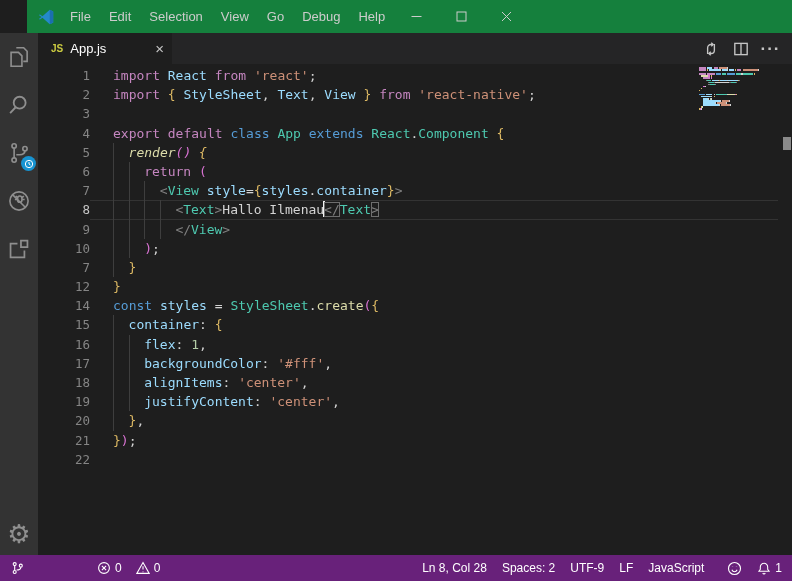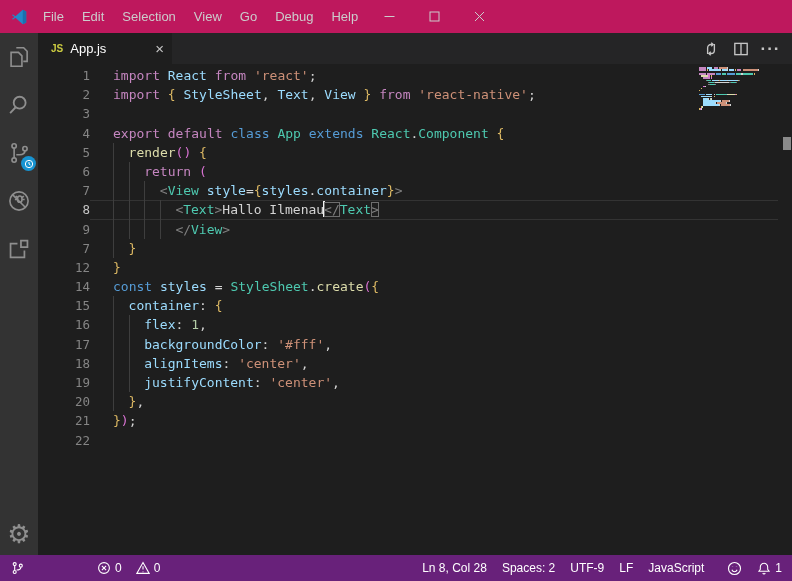--- a/index.html
+++ b/index.html
@@ -1,21 +1,21 @@
 <!DOCTYPE html>
 <html><head>
 <meta charset="utf-8">
 <style>
   * { box-sizing: border-box; margin: 0; padding: 0; }
   html,body { width:792px; height:581px; overflow:hidden; background:#1e1e1e;
               font-family:"Liberation Sans", sans-serif; }
   .window { width:792px; height:581px; display:flex; flex-direction:column; background:#1e1e1e; }
 
   
-  .titlebar { flex:0 0 33px; background:#be185d; display:flex; align-items:center; color:#cccccc; }
+  .titlebar { flex:0 0 33px; background:#15803d; display:flex; align-items:center; color:#cccccc;margin-left:27px; }
   .logo { margin:0 6px 0 10px; display:flex; align-items:center; }
   .menubar { display:flex; height:33px; }
   .menu-item { padding:0 9px; font-size:13px; line-height:33px; white-space:nowrap; cursor:default; }
   .window-title { flex:1; text-align:center; font-size:13px; white-space:nowrap; overflow:hidden; color:#cccccc; }
   .win-controls { display:flex; }
   .win-btn { width:45px; height:33px; display:flex; align-items:center; justify-content:center; }
 
   
   .main { flex:1; display:flex; min-height:0; }
   .activitybar { flex:0 0 38px; background:#333333; display:flex; flex-direction:column; align-items:center; padding-top:2px; }
@@ -211,38 +211,42 @@
             <div class="row">
               <span class="gutter">3</span>
               <span class="codecell" style="padding-left: 23px;"></span>
             </div>
             <div class="row">
               <span class="gutter">4</span>
               <span class="codecell" style="padding-left: 23px;"><span style="color: rgb(197, 134, 192);">export</span><span style="color: rgb(212, 212, 212);"> </span><span style="color: rgb(197, 134, 192);">default</span><span style="color: rgb(212, 212, 212);"> </span><span style="color: rgb(86, 156, 214);">class</span><span style="color: rgb(212, 212, 212);"> </span><span style="color: rgb(78, 201, 176);">App</span><span style="color: rgb(212, 212, 212);"> </span><span style="color: rgb(86, 156, 214);">extends</span><span style="color: rgb(212, 212, 212);"> </span><span style="color: rgb(78, 201, 176);">React</span><span style="color: rgb(212, 212, 212);">.</span><span style="color: rgb(78, 201, 176);">Component</span><span style="color: rgb(212, 212, 212);"> </span><span style="color: rgb(221, 185, 100);">{</span></span>
             </div>
             <div class="row">
               <span class="gutter">5</span>
-              <span class="codecell" style="padding-left: 38.6px;"><span class="guide" style="left: 23px;"></span><span style="color: rgb(220, 220, 170);">render</span><span style="color: rgb(217, 115, 211);">(</span><span style="color: rgb(217, 115, 211);">)</span><span style="color: rgb(212, 212, 212);"> </span><span style="color: rgb(221, 185, 100);">{</span></span>
+              <span class="codecell" style="padding-left: 38.6px; font-style: italic;"><span class="guide" style="left: 23px;"></span><span style="color: rgb(220, 220, 170);">render</span><span style="color: rgb(217, 115, 211);">(</span><span style="color: rgb(217, 115, 211);">)</span><span style="color: rgb(212, 212, 212);"> </span><span style="color: rgb(221, 185, 100);">{</span></span>
             </div>
             <div class="row">
               <span class="gutter">6</span>
               <span class="codecell" style="padding-left: 54.2px;"><span class="guide" style="left: 23px;"></span><span class="guide" style="left: 38.6px;"></span><span style="color: rgb(197, 134, 192);">return</span><span style="color: rgb(212, 212, 212);"> </span><span style="color: rgb(217, 115, 211);">(</span></span>
             </div>
             <div class="row">
               <span class="gutter">7</span>
               <span class="codecell" style="padding-left: 69.8px;"><span class="guide" style="left: 23px;"></span><span class="guide" style="left: 38.6px;"></span><span class="guide" style="left: 54.2px;"></span><span style="color: rgb(128, 128, 128);">&lt;</span><span style="color: rgb(78, 201, 176);">View</span><span style="color: rgb(212, 212, 212);"> </span><span style="color: rgb(156, 220, 254);">style</span><span style="color: rgb(212, 212, 212);">=</span><span style="color: rgb(221, 185, 100);">{</span><span style="color: rgb(156, 220, 254);">styles</span><span style="color: rgb(212, 212, 212);">.</span><span style="color: rgb(156, 220, 254);">container</span><span style="color: rgb(221, 185, 100);">}</span><span style="color: rgb(128, 128, 128);">&gt;</span></span>
             </div>
             <div class="row cur">
               <div class="curline-box"></div>
               <span class="gutter">8</span>
               <span class="codecell" style="padding-left: 85.4px;"><span class="guide" style="left: 23px;"></span><span class="guide" style="left: 38.6px;"></span><span class="guide" style="left: 54.2px;"></span><span class="guide" style="left: 69.8px;"></span><span style="color: rgb(128, 128, 128);">&lt;</span><span style="color: rgb(78, 201, 176);">Text</span><span style="color: rgb(128, 128, 128);">&gt;</span><span style="color: rgb(212, 212, 212);">Hallo Ilmenau</span><span class="caret"></span><span class="tok-box" style="color: rgb(128, 128, 128);">&lt;/</span><span style="color: rgb(78, 201, 176);">Text</span><span class="tok-box" style="color: rgb(128, 128, 128);">&gt;</span></span>
             </div>
             <div class="row">
               <span class="gutter">9</span>
               <span class="codecell" style="padding-left: 85.4px;"><span class="guide" style="left: 23px;"></span><span class="guide" style="left: 38.6px;"></span><span class="guide" style="left: 54.2px;"></span><span class="guide" style="left: 69.8px;"></span><span style="color: rgb(128, 128, 128);">&lt;/</span><span style="color: rgb(78, 201, 176);">View</span><span style="color: rgb(128, 128, 128);">&gt;</span></span>
+            </div>
+            <div class="row">
+              <span class="gutter">10</span>
+              <span class="codecell" style="padding-left: 54.2px;"><span class="guide" style="left: 23px;"></span><span class="guide" style="left: 38.6px;"></span><span style="color: rgb(217, 115, 211);">)</span><span style="color: rgb(212, 212, 212);">;</span></span>
             </div>
             <div class="row">
               <span class="gutter">7</span>
               <span class="codecell" style="padding-left: 38.6px;"><span class="guide" style="left: 23px;"></span><span style="color: rgb(221, 185, 100);">}</span></span>
             </div>
             <div class="row">
               <span class="gutter">12</span>
               <span class="codecell" style="padding-left: 23px;"><span style="color: rgb(221, 185, 100);">}</span></span>
             </div>
             <div class="row">

